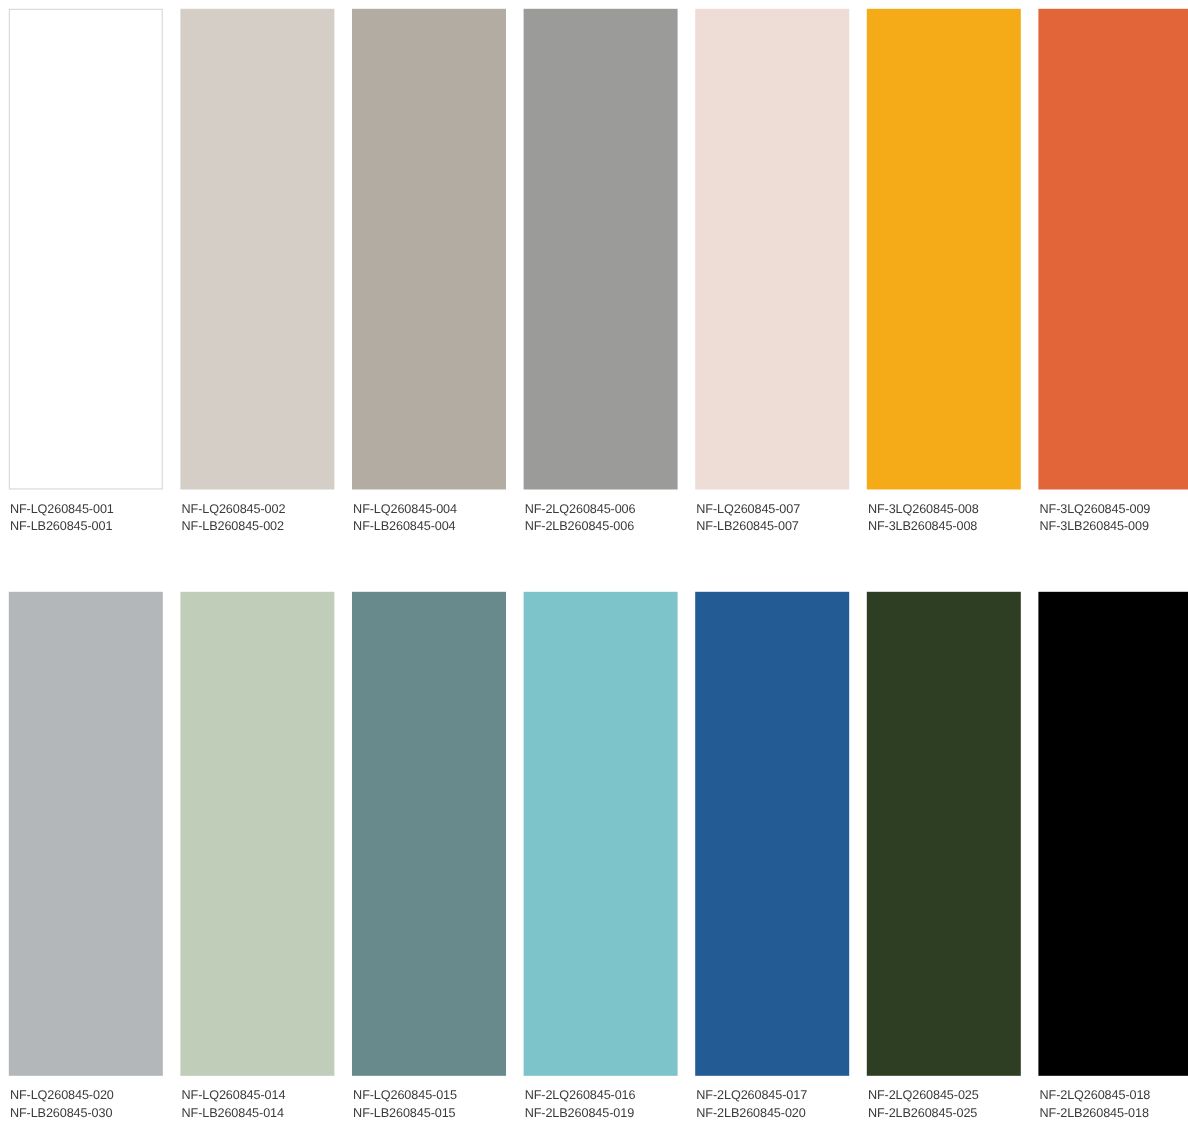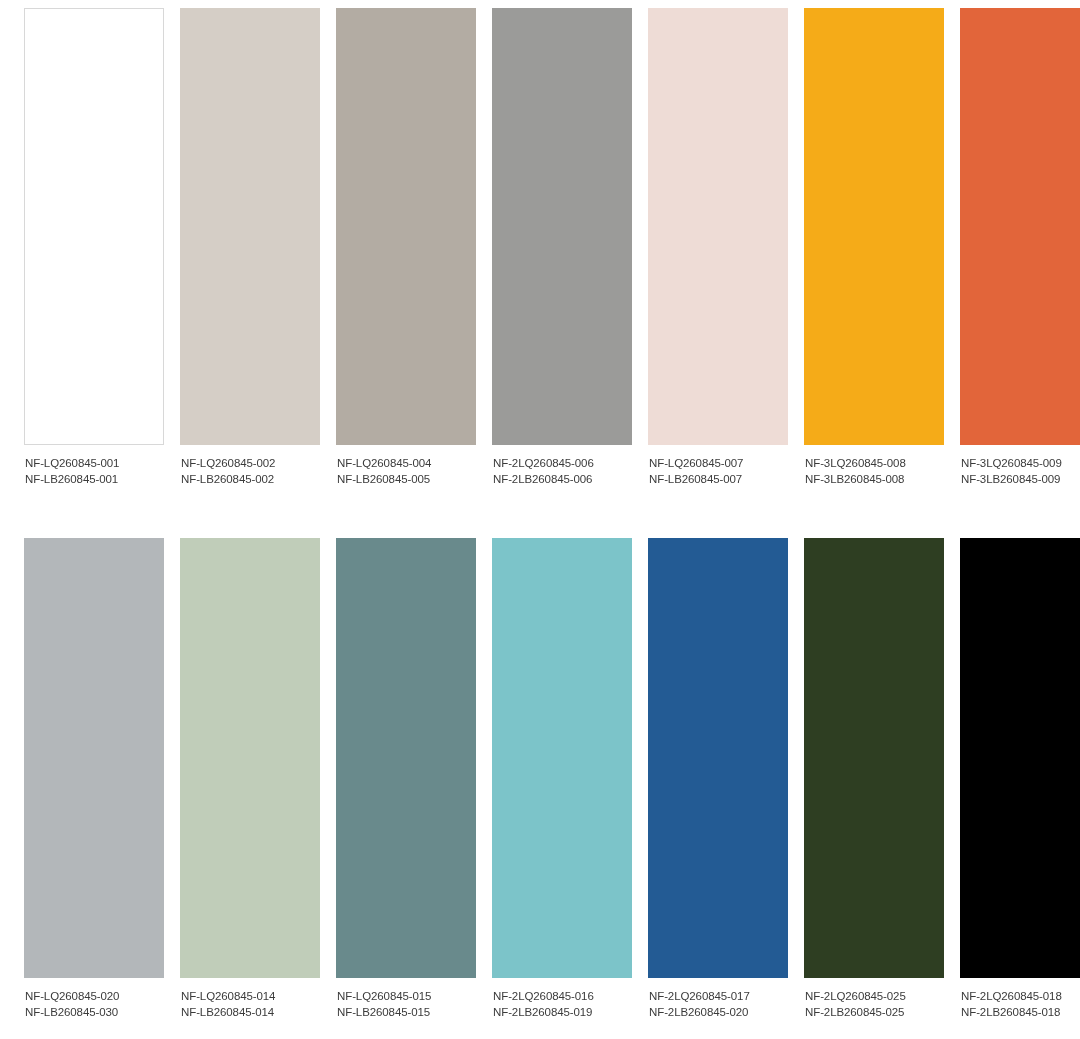--- a/index.html
+++ b/index.html
@@ -17,21 +17,21 @@
     position: relative;
     width: 1080px;
     height: 1039px;
     background: #ffffff;
     box-sizing: border-box;
   }
   .swatch-row {
     display: flex;
     width: 1080px;
     box-sizing: border-box;
-    padding: 0 24px;
+    padding: 0 8px;
   }
   .row-top {
     position: absolute;
     left: 0;
     top: 8px;
   }
   .row-bottom {
     position: absolute;
     left: 0;
     top: 538px;
@@ -86,21 +86,21 @@
         <div class="swatch-chip" style="background-color: rgb(213, 206, 198);"></div>
         <div class="swatch-labels">
           <span class="swatch-code">NF-LQ260845-002</span>
           <span class="swatch-code">NF-LB260845-002</span>
         </div>
       </div>
       <div class="swatch-cell">
         <div class="swatch-chip" style="background-color: rgb(179, 172, 163);"></div>
         <div class="swatch-labels">
           <span class="swatch-code">NF-LQ260845-004</span>
-          <span class="swatch-code">NF-LB260845-005</span>
+          <span class="swatch-code">NF-LB260845-004</span>
         </div>
       </div>
       <div class="swatch-cell">
         <div class="swatch-chip" style="background-color: rgb(155, 155, 153);"></div>
         <div class="swatch-labels">
           <span class="swatch-code">NF-2LQ260845-006</span>
           <span class="swatch-code">NF-2LB260845-006</span>
         </div>
       </div>
       <div class="swatch-cell">

